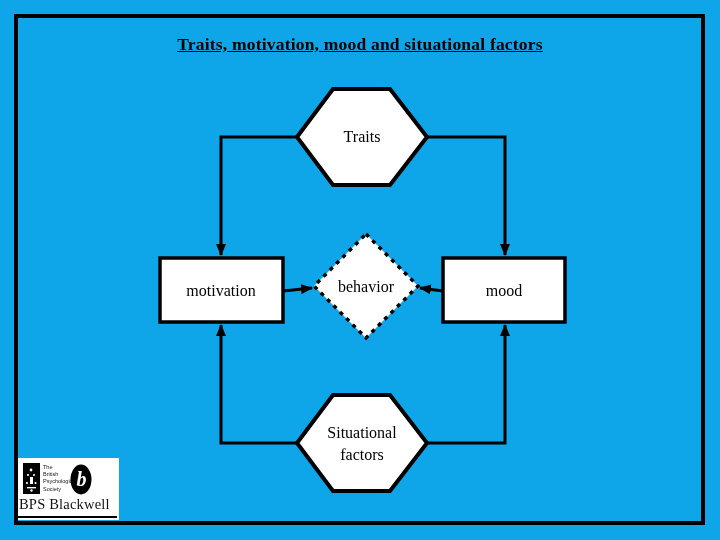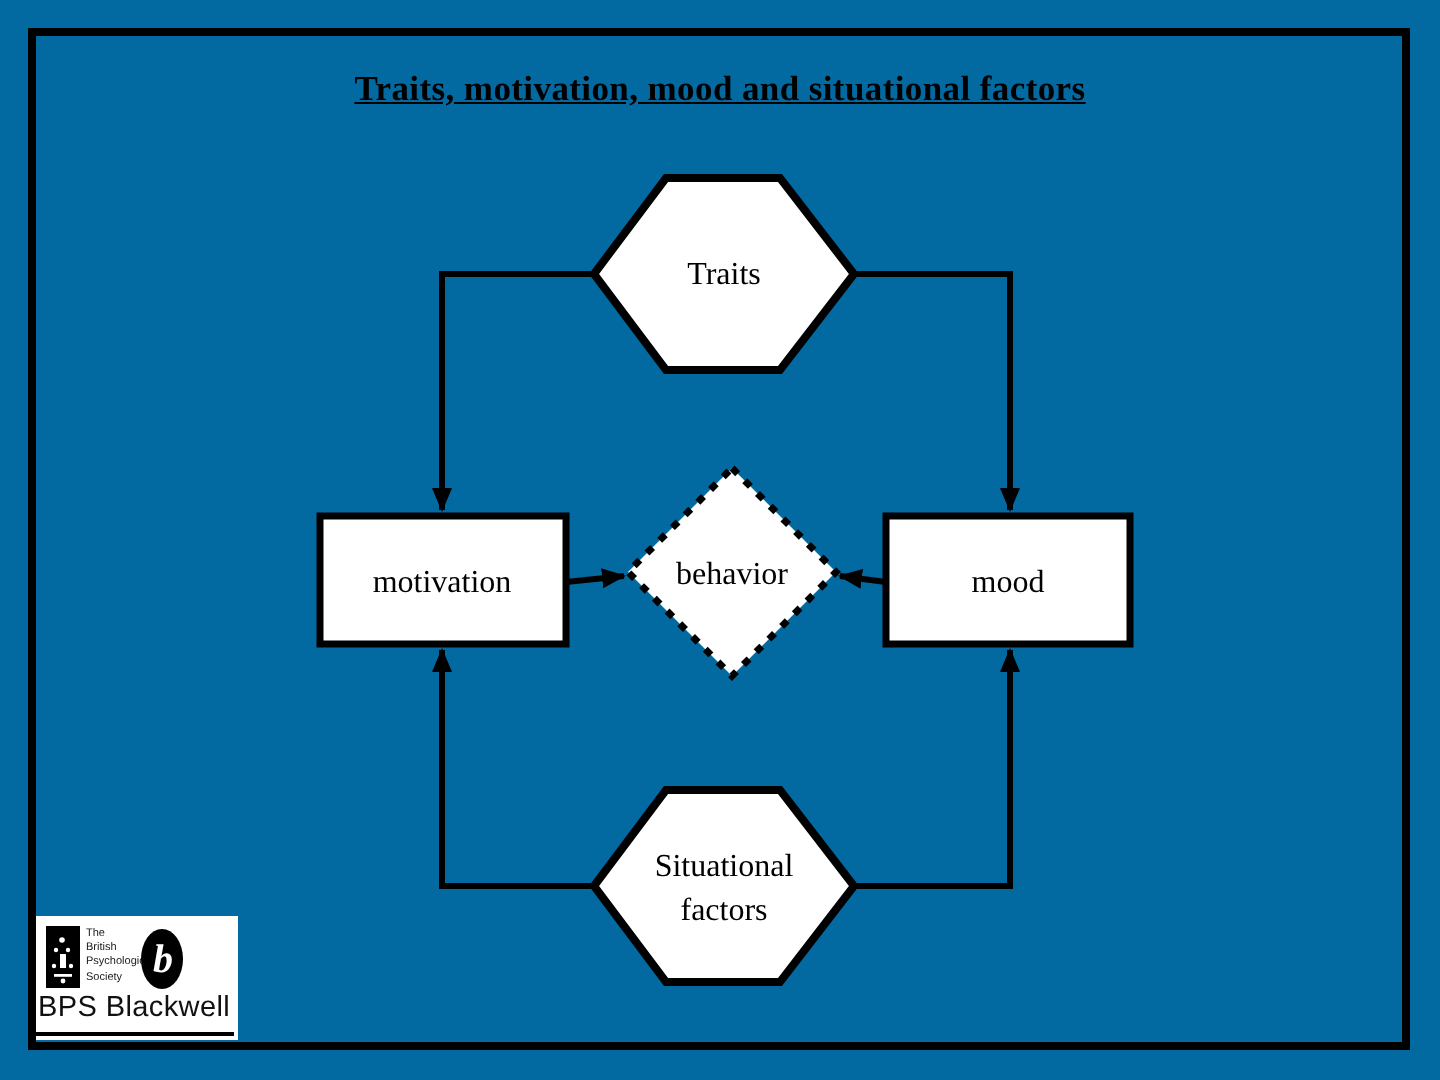--- a/index.html
+++ b/index.html
@@ -4,21 +4,21 @@
 <style>
   html, body {
     margin: 0;
     padding: 0;
     background: #ffffff;
   }
   .slide {
     position: relative;
     width: 720px;
     height: 540px;
-    background: #0369a1;
+    background: #0ea5e9;
     overflow: hidden;
     font-family: "Liberation Serif", serif;
   }
   .diagram-svg {
     position: absolute;
     left: 0;
     top: 0;
     width: 720px;
     height: 540px;
   }
@@ -72,21 +72,21 @@
     left: 52px;
     top: 6px;
     width: 22px;
     height: 31px;
   }
   .logo-brand {
     position: absolute;
     left: 1px;
     top: 38px;
     width: 99px;
-    font-family: Liberation Sans, sans-serif;
+    font-family: Liberation Serif, serif;
     font-size: 14.5px;
     color: #111111;
     letter-spacing: 0.2px;
     white-space: nowrap;
   }
   .logo-rule {
     position: absolute;
     left: 0px;
     top: 58px;
     width: 99px;

